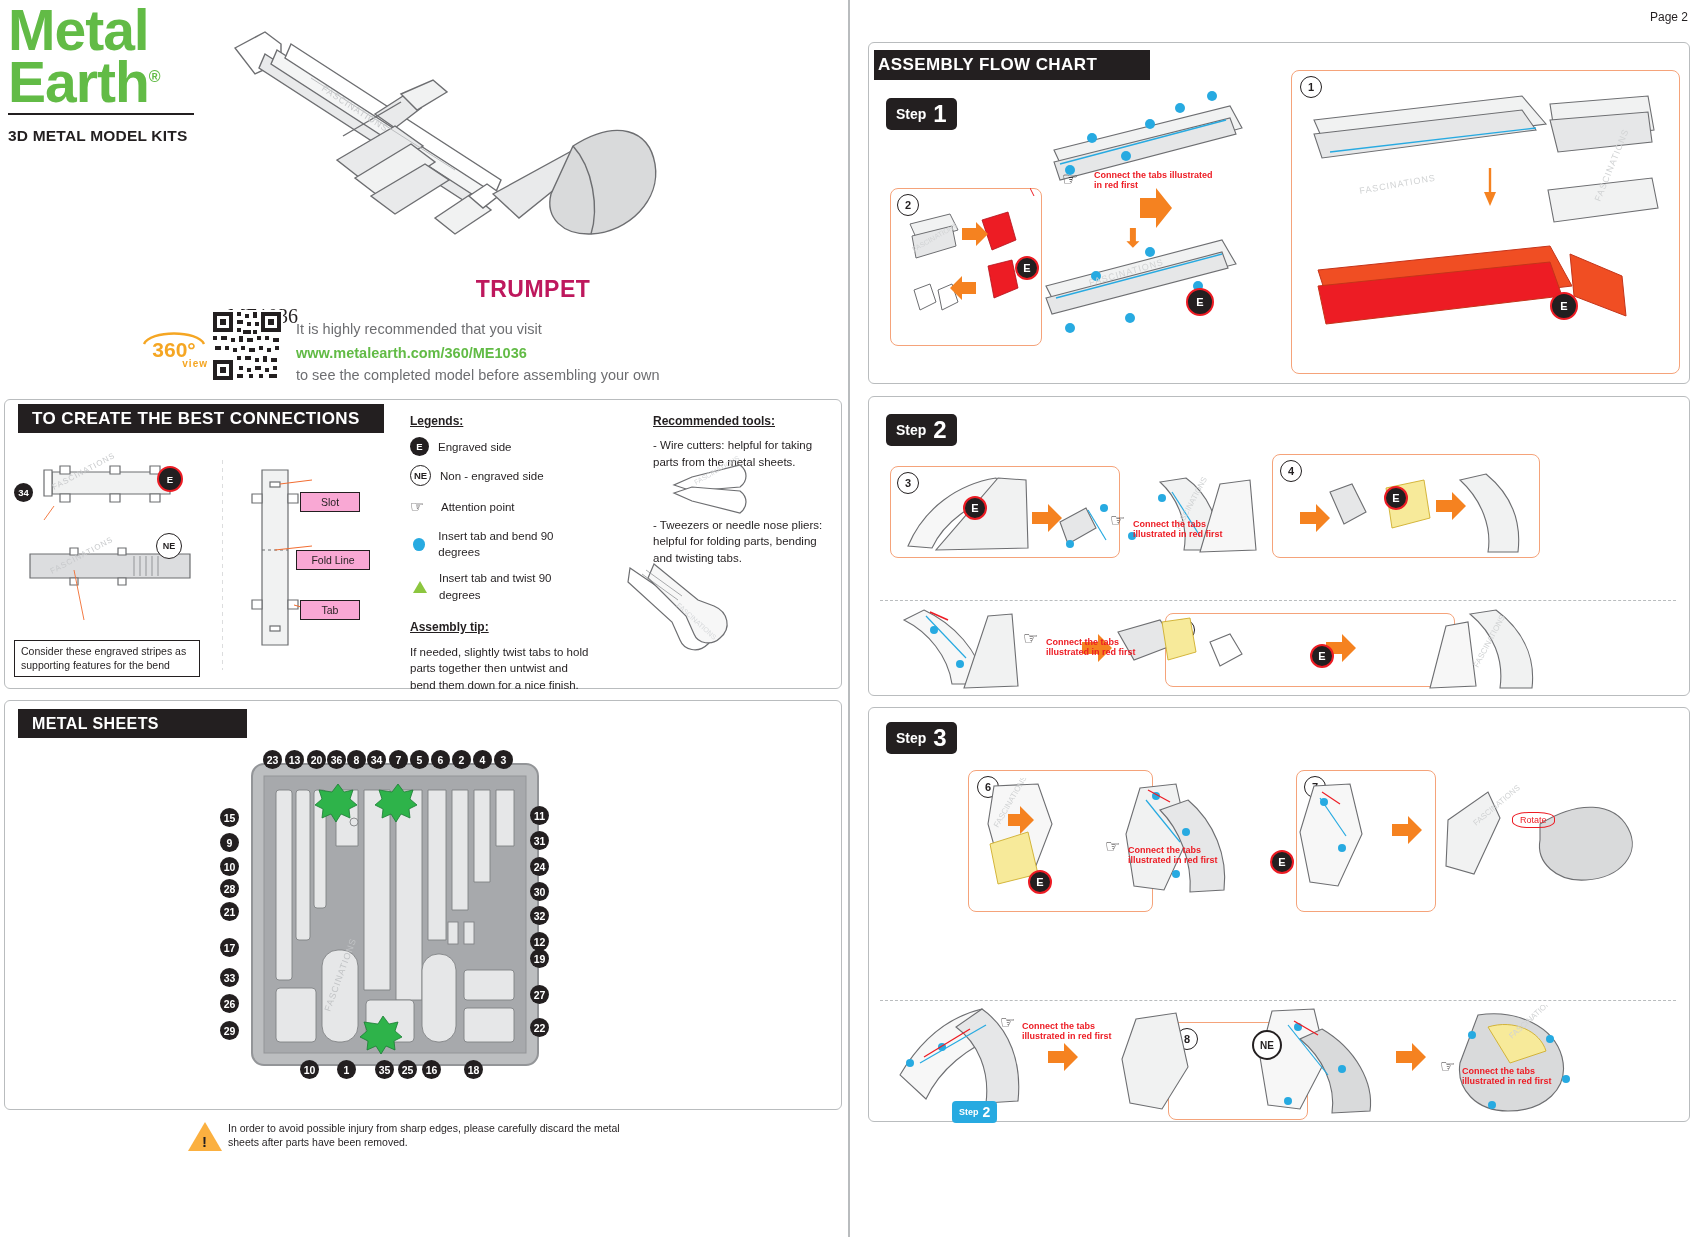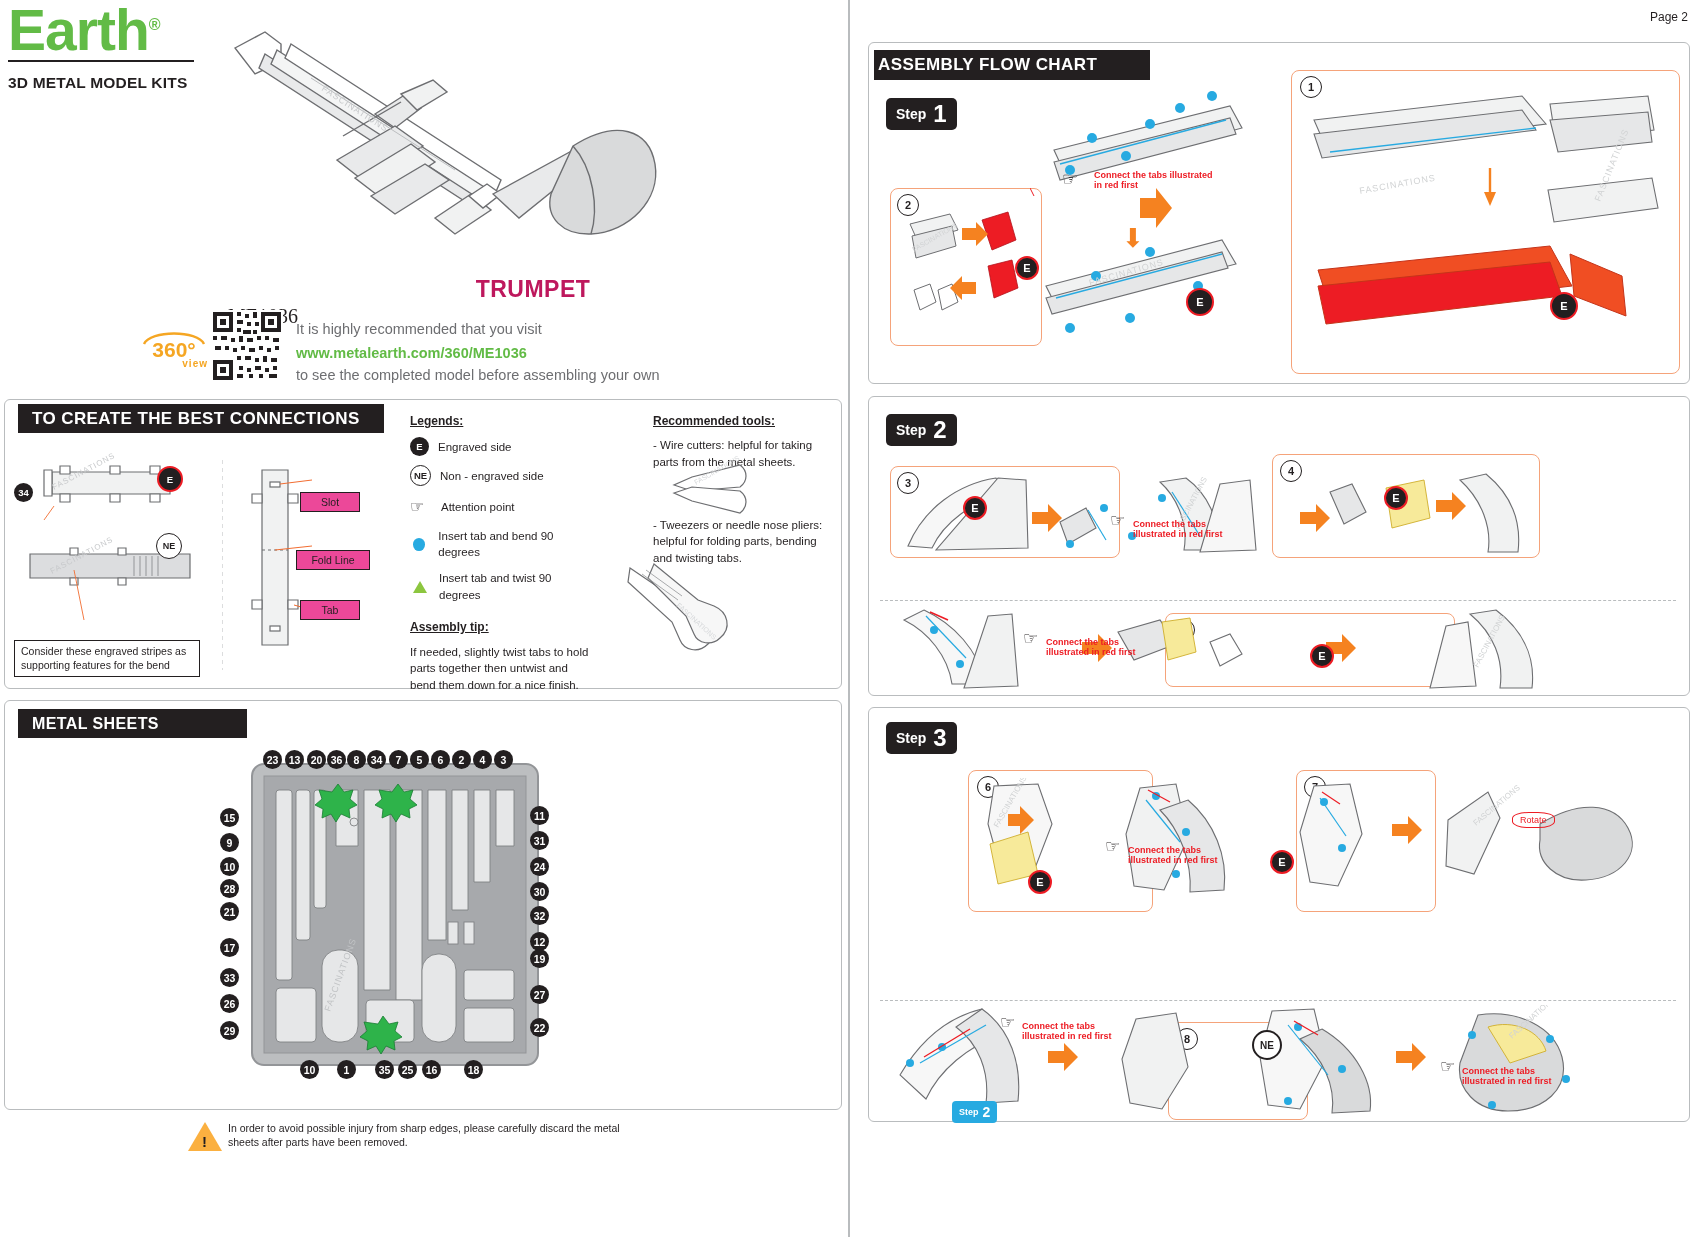--- a/index.html
+++ b/index.html
@@ -58,21 +58,21 @@
   .leg-row span.lbl{margin-left:9px;font-size:11.5px;}
   .circ{
     width:19px;height:19px;border-radius:50%;border:1.6px solid #231f20;background:#fff;
     display:flex;align-items:center;justify-content:center;font-size:9.5px;font-weight:bold;
   }
   .dot-blue{width:13px;height:13px;border-radius:50%;background:#27aae1;margin-left:3px;}
   .tri-green{width:0;height:0;border-left:7px solid transparent;border-right:7px solid transparent;border-bottom:12px solid #8cc63f;margin-left:3px;}
   .swatch{width:26px;height:11px;border:1px solid #231f20;}
   .sw-yellow{background:#f7ea9a;}
   .sw-red{background:#ed1c24;}
-  .cap-box{border:1px solid #231f20;font-size:10.5px;padding:3px 5px;background:#ec4899;text-align:center;}
+  .cap-box{border:1px solid #231f20;font-size:10.5px;padding:3px 5px;background:#f9a8d4;text-align:center;}
   .note-box{position:absolute;border:1px solid #231f20;font-size:10.5px;line-height:1.3;padding:4px 6px;background:#fff;}
 
   
   #sheet-art{position:absolute;left:250px;top:762px;width:290px;height:305px;}
   .partnum{
     position:absolute;width:19px;height:19px;border-radius:50%;background:#231f20;color:#fff;
     font-size:10.5px;display:flex;align-items:center;justify-content:center;font-weight:bold;
   }
   #warning{position:absolute;left:228px;top:1122px;width:400px;font-size:10.5px;line-height:1.3;color:#231f20;}
   .warn-tri{position:absolute;left:-40px;top:0;width:0;height:0;border-left:17px solid transparent;border-right:17px solid transparent;border-bottom:29px solid #fbb040;}
@@ -114,20 +114,21 @@
   svg{display:block;}
 </style>
 </head>
 <body>
 
 <div class="page">
 
   <div class="divider-v"></div>
 
   <div id="logo-block">
+    <div class="logo-metal">Metal</div>
     <div class="logo-earth">
       <span>Earth</span><span class="logo-reg">®</span>
     </div>
     <div class="logo-rule"></div>
     <div class="logo-sub">3D METAL MODEL KITS</div>
   </div>
 
   <div id="trumpet-art">
     <svg width="470" height="265" viewBox="0 0 470 265">
       <g fill="#ffffff" stroke="#6d6e71" stroke-width="1.4">

